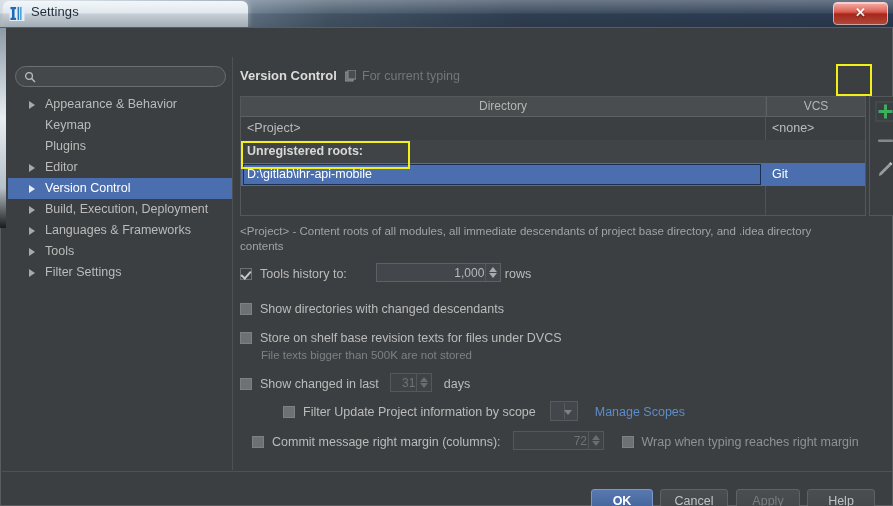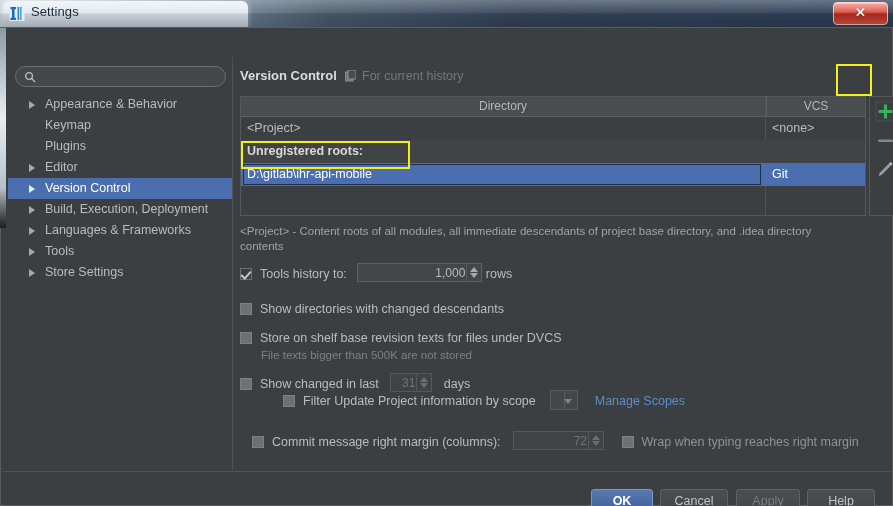--- a/index.html
+++ b/index.html
@@ -470,35 +470,35 @@
         <div class="tree-item">
           <span class="tree-arrow"></span>
           <span>Languages &amp; Frameworks</span>
         </div>
         <div class="tree-item">
           <span class="tree-arrow"></span>
           <span>Tools</span>
         </div>
         <div class="tree-item">
           <span class="tree-arrow"></span>
-          <span>Store Settings</span>
+          <span>Filter Settings</span>
         </div>
       </div>
     </div>
 
     <div class="divider-v"></div>
 
     <div class="content">
 
       <div class="page-header">Version Control</div>
       <svg class="scope-icon" viewBox="0 0 11 12">
         <rect x="0" y="2" width="8" height="9" fill="#6f7477" stroke="#8d9295" stroke-width="1"></rect>
         <rect x="3" y="0" width="8" height="9" fill="#4a4d4f" stroke="#8d9295" stroke-width="1"></rect>
       </svg>
-      <div class="page-subheader">For current history</div>
+      <div class="page-subheader">For current typing</div>
 
       <div class="table-box">
         <div class="table-header">
           <div class="th th-dir">Directory</div>
           <div class="th th-vcs">VCS</div>
         </div>
         <div class="col-split"></div>
 
         <div class="trow" style="top:20px;">
           <span class="cell-dir">&lt;Project&gt;</span>
@@ -534,21 +534,21 @@
             <path d="M6 19 L8.5 18 L18 8.5 L16 6.5 L6.5 16 Z" fill="#9a9d9f"></path>
             <path d="M16 6.5 L18 8.5 L19.5 7 L17.5 5 Z" fill="#c5c8ca"></path>
           </svg>
         </div>
       </div>
 
       <div class="desc">&lt;Project&gt; - Content roots of all modules, all immediate descendants of project base directory, and .idea directory contents</div>
 
       <div class="opt-row" style="top:206px;">
         <span class="cb checked"></span><span class="opt-label">Tools history to:</span>
-        <span class="spinner-box" style="width:125px; margin-left:7px;padding-left:44px;">
+        <span class="spinner-box" style="width:125px; margin-left:26px;padding-left:44px;">
           <span class="spin-value">1,000</span>
           <span class="spin-arrows">
             <span class="spin-up"></span>
             <span class="spin-down"></span>
           </span>
         </span>
         <span style="">rows</span>
       </div>
 
       <div class="opt-row" style="top:243px;">
@@ -565,21 +565,21 @@
         <span class="spinner-box disabled" style="width:42px; margin-left:8px;">
           <span class="spin-value dim">31</span>
           <span class="spin-arrows">
             <span class="spin-up dim"></span>
             <span class="spin-down dim"></span>
           </span>
         </span>
         <span style="margin-left:8px;">days</span>
       </div>
 
-      <div class="opt-row" style="top:333px;padding-left:43px;">
+      <div class="opt-row" style="top:344px;padding-left:43px;">
         <span class="cb"></span><span class="opt-label">Filter Update Project information by scope</span>
         <span class="combo" style="margin-left:11px;">
           <span class="sep"></span>
           <span class="arrow"></span>
         </span>
         <span class="link" style="margin-left:13px;">Manage Scopes</span>
       </div>
 
       <div class="opt-row" style="top:374px;margin-left:12px;">
         <span class="cb"></span><span class="opt-label">Commit message right margin (columns):</span>

